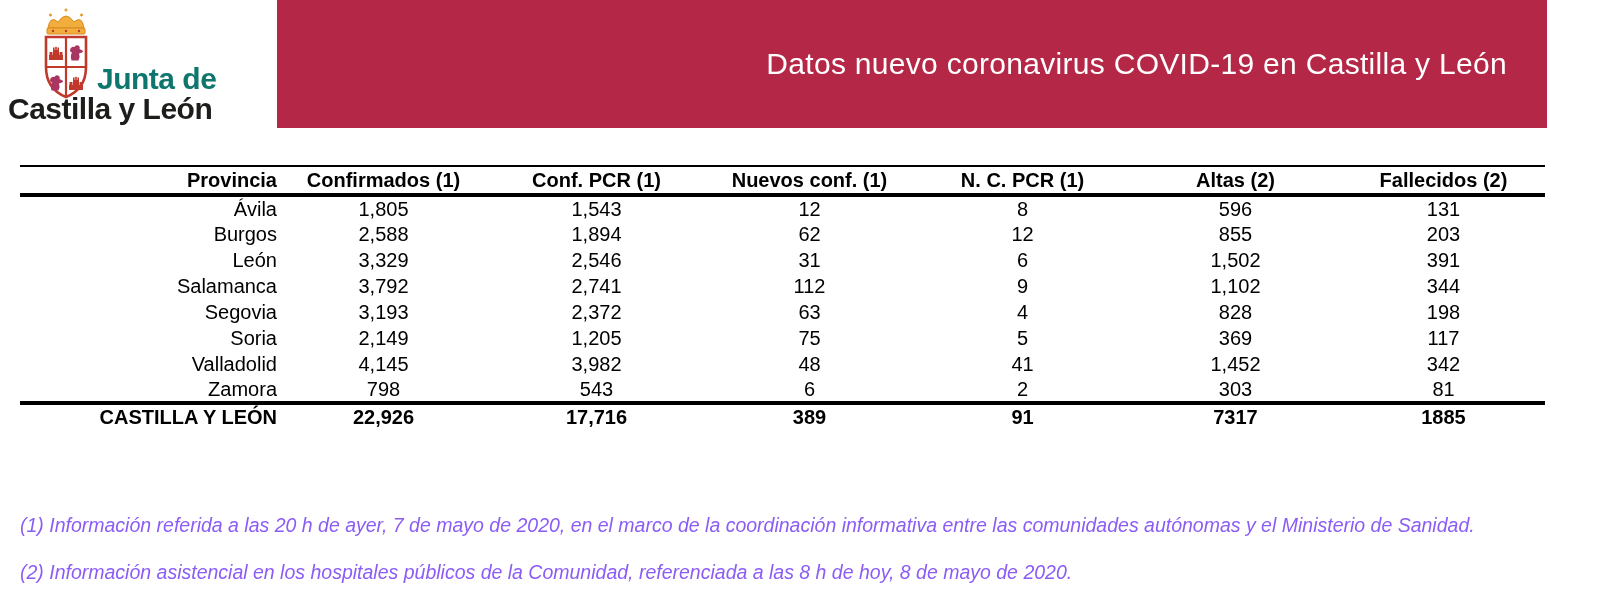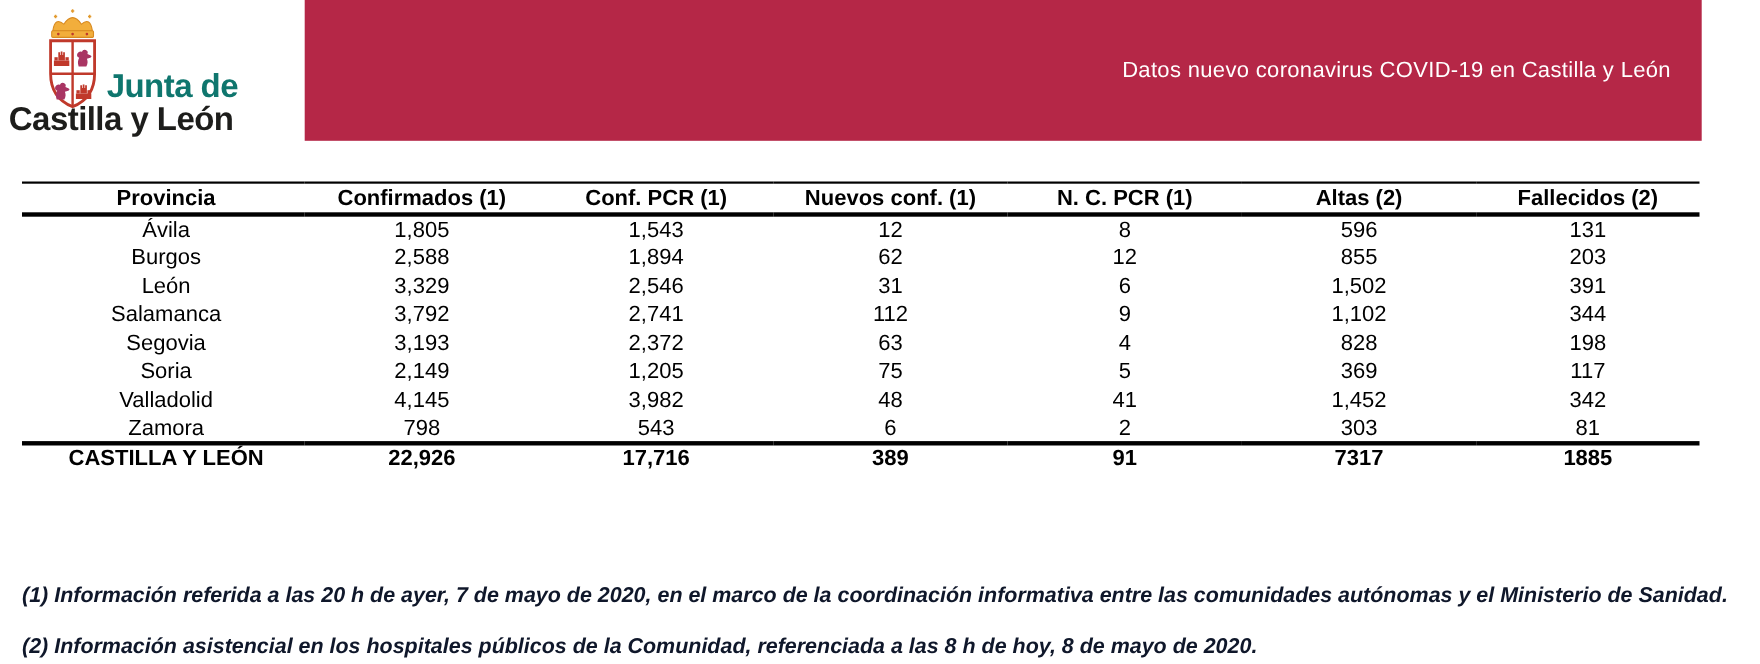--- a/index.html
+++ b/index.html
@@ -28,22 +28,22 @@
   }
 
   
   .banner {
     position: absolute; left: 277px; top: 0;
     width: 1270px; height: 128px;
     background: #B52747;
     display: flex; align-items: center; justify-content: flex-end;
   }
   .banner-title {
-    margin: 0; padding-right: 28px;
-    color: #ffffff; font-size: 20px; font-weight: normal; letter-spacing: 0.3px;
+    margin: 0; padding-right: 40px;
+    color: #ffffff; font-size: 30px; font-weight: normal; letter-spacing: 0.3px;
     white-space: nowrap;
   }
   .subtitle {
     position: absolute; top: 131px; right: 63px;
     font-size: 19px; font-style: italic; color: #000;
     white-space: nowrap;
   }
 
   
   table.covid {
@@ -52,38 +52,37 @@
     border-collapse: collapse;
     table-layout: fixed;
     font-size: 20px;
     border-top: 2px solid #000;
   }
   table.covid th, table.covid td {
     padding: 0; text-align: center; vertical-align: middle;
     overflow: hidden; white-space: nowrap;
   }
   table.covid th:first-child, table.covid td:first-child {
-    text-align: center; padding-left: 5px;
+    text-align: right; padding-left: 5px;
   }
   table.covid col.c1 { width: 257px; }
   table.covid col.cn { width: 213px; }
   table.covid col.c7 { width: 203px; }
   thead tr { height: 29px; border-bottom: 4px solid #000; }
   thead th { font-weight: bold; }
   tbody tr { height: 26px; }
   tfoot tr { height: 27px; border-top: 4px solid #000; }
   tfoot td { font-weight: bold; }
 
   
   .footnotes { position: absolute; left: 20px; top: 514px; }
   .footnotes p {
-    margin: 16px 0 24px 0;
-    font-size: 19.5px; font-style: italic; color: #0f172a;
-    white-space: nowrap;
-    font-weight: bold;
+    margin: 0 0 24px 0;
+    font-size: 19.5px; font-style: italic; color: #8b5cf6;
+    white-space: nowrap;
   }
 </style>
 </head>
 <body>
 
 <div class="page">
 
   <div class="logo-block">
     <svg class="coat" width="60" height="96" viewBox="0 0 60 96" aria-hidden="true">
       <defs>

